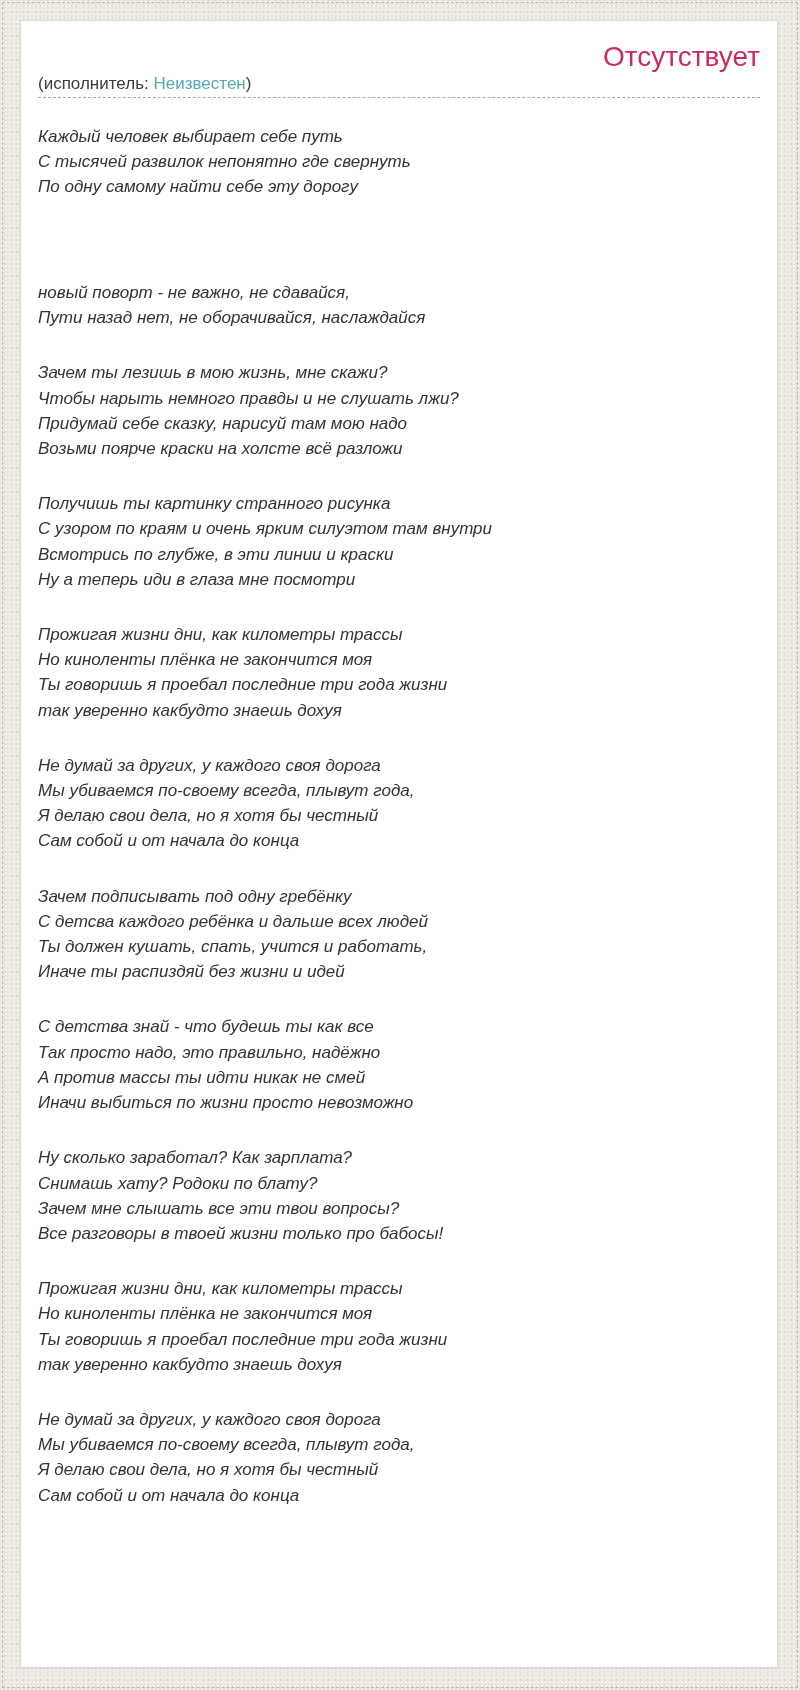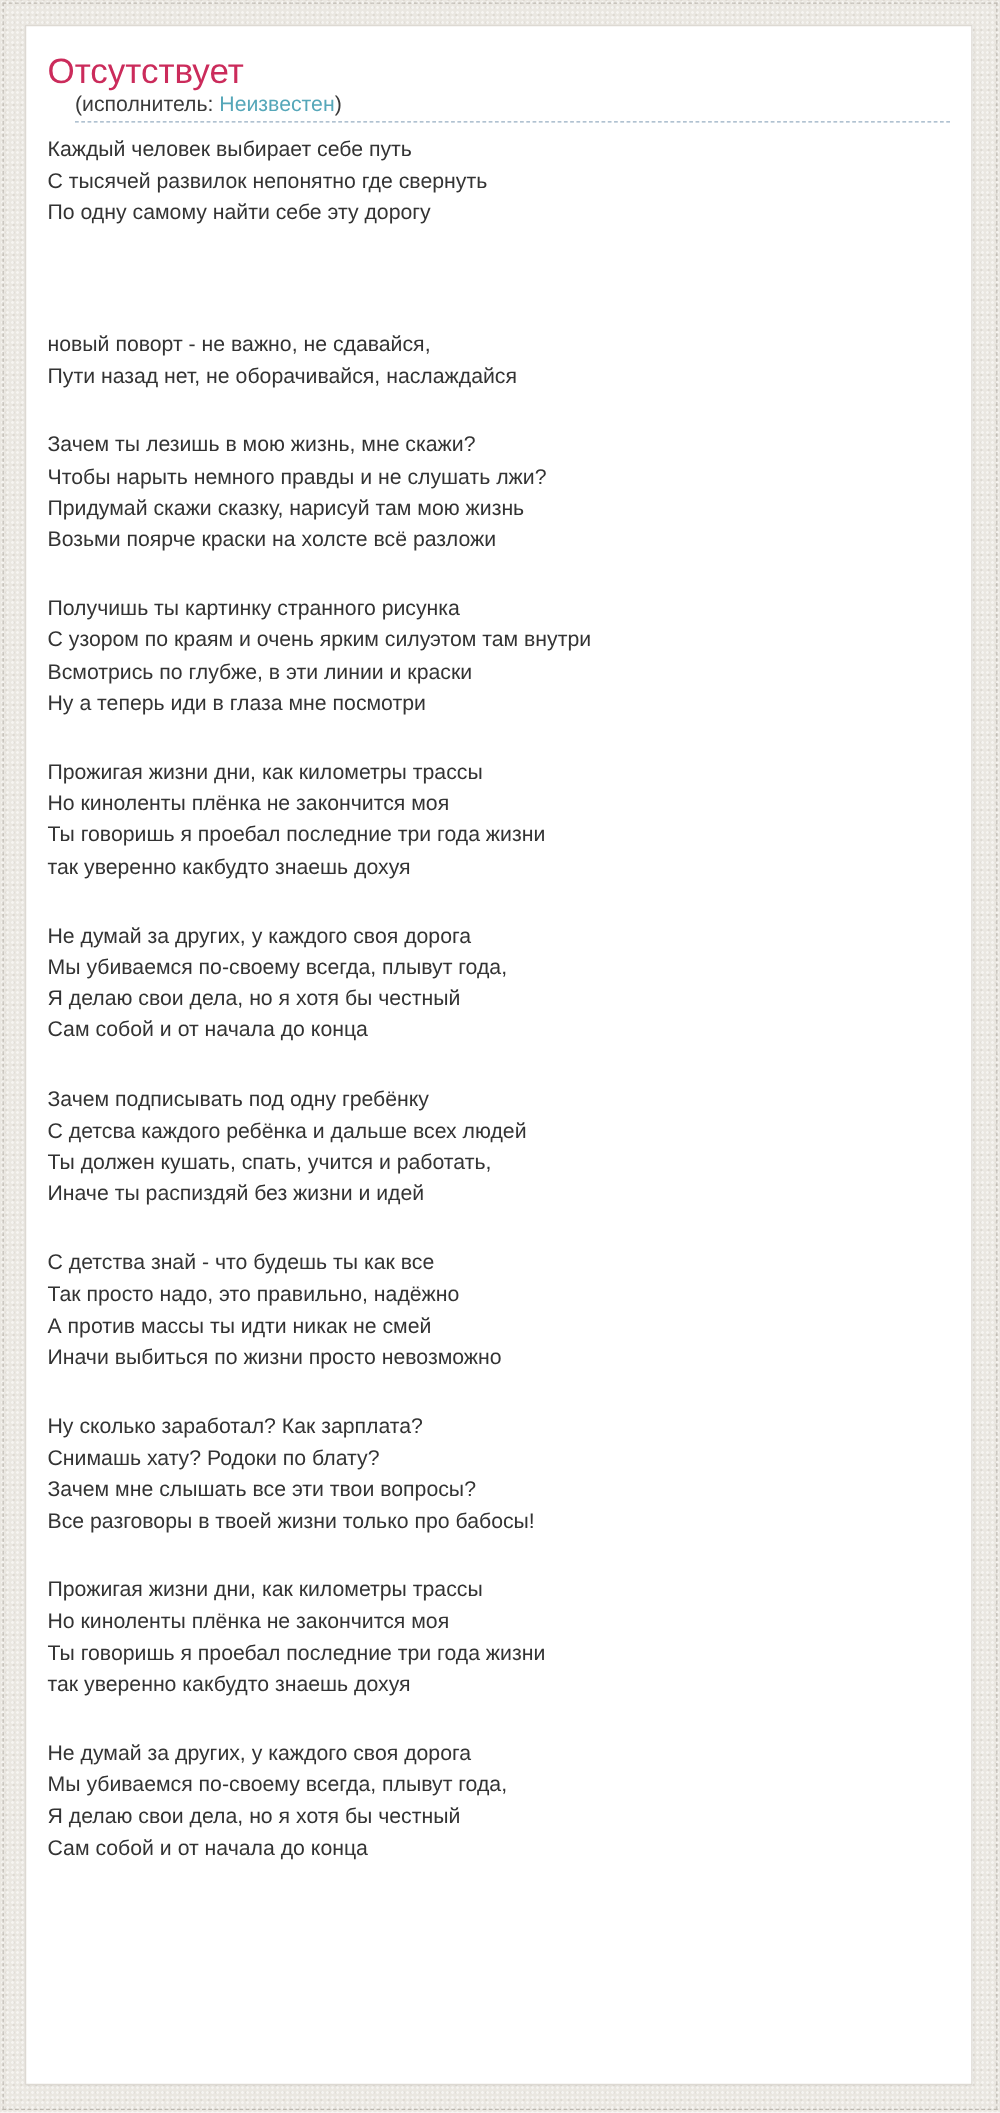--- a/index.html
+++ b/index.html
@@ -37,58 +37,59 @@
     border: 1px solid #ddd9d3;
     box-shadow: 0 1px 3px rgba(0,0,0,0.05);
     padding: 20px 17px 0 17px;
   }
   .song-title {
     margin: 0 0 2px 0;
     font-size: 28px;
     line-height: 31px;
     font-weight: normal;
     color: #cb2b5b;
+    text-align: right;
   }
   .artist-line {
     font-size: 17px;
     line-height: 19px;
     color: #3b3b3b;
     padding-bottom: 4px;
     border-bottom: 1px dashed #97aec2;
-    margin-left: 22px;
   }
   .artist-line a {
     color: #56a7b9;
     text-decoration: none;
     cursor: pointer;
   }
   .lyrics {
-    margin-top: 9px;
+    margin-top: 26px;
     font-size: 17px;
     line-height: 25.2px;
     color: #333333;
+    font-style: italic;
   }
   .stanza {
     margin: 0 0 30px 0;
   }
 </style>
 </head>
 <body>
 
 <div class="page-stitch"></div>
 
 <div class="card">
   <h1 class="song-title">Отсутствует</h1>
   <div class="artist-line">
     <span>(исполнитель: </span><a>Неизвестен</a><span>)</span>
   </div>
   <div class="lyrics" id="lyrics">
       <p class="stanza"><span>Каждый человек выбирает себе путь</span><br><span>С тысячей развилок непонятно где свернуть</span><br><span>По одну самому найти себе эту дорогу</span><br></p>
       <p class="stanza"><br><br><span>новый поворт - не важно, не сдавайся,</span><br><span>Пути назад нет, не оборачивайся, наслаждайся</span></p>
-      <p class="stanza"><span>Зачем ты лезишь в мою жизнь, мне скажи?</span><br><span>Чтобы нарыть немного правды и не слушать лжи?</span><br><span>Придумай скажи сказку, нарисуй там мою жизнь</span><br><span>Возьми поярче краски на холсте всё разложи</span></p>
+      <p class="stanza"><span>Зачем ты лезишь в мою жизнь, мне скажи?</span><br><span>Чтобы нарыть немного правды и не слушать лжи?</span><br><span>Придумай себе сказку, нарисуй там мою надо</span><br><span>Возьми поярче краски на холсте всё разложи</span></p>
       <p class="stanza"><span>Получишь ты картинку странного рисунка</span><br><span>С узором по краям и очень ярким силуэтом там внутри</span><br><span>Всмотрись по глубже, в эти линии и краски</span><br><span>Ну а теперь иди в глаза мне посмотри</span></p>
       <p class="stanza"><span>Прожигая жизни дни, как километры трассы</span><br><span>Но киноленты плёнка не закончится моя</span><br><span>Ты говоришь я проебал последние три года жизни</span><br><span>так уверенно какбудто знаешь дохуя</span></p>
       <p class="stanza"><span>Не думай за других, у каждого своя дорога</span><br><span>Мы убиваемся по-своему всегда, плывут года,</span><br><span>Я делаю свои дела, но я хотя бы честный</span><br><span>Сам собой и от начала до конца</span></p>
       <p class="stanza"><span>Зачем подписывать под одну гребёнку</span><br><span>С детсва каждого ребёнка и дальше всех людей</span><br><span>Ты должен кушать, спать, учится и работать,</span><br><span>Иначе ты распиздяй без жизни и идей</span></p>
       <p class="stanza"><span>С детства знай - что будешь ты как все</span><br><span>Так просто надо, это правильно, надёжно</span><br><span>А против массы ты идти никак не смей</span><br><span>Иначи выбиться по жизни просто невозможно</span></p>
       <p class="stanza"><span>Ну сколько заработал? Как зарплата?</span><br><span>Снимашь хату? Родоки по блату?</span><br><span>Зачем мне слышать все эти твои вопросы?</span><br><span>Все разговоры в твоей жизни только про бабосы!</span></p>
       <p class="stanza"><span>Прожигая жизни дни, как километры трассы</span><br><span>Но киноленты плёнка не закончится моя</span><br><span>Ты говоришь я проебал последние три года жизни</span><br><span>так уверенно какбудто знаешь дохуя</span></p>
       <p class="stanza"><span>Не думай за других, у каждого своя дорога</span><br><span>Мы убиваемся по-своему всегда, плывут года,</span><br><span>Я делаю свои дела, но я хотя бы честный</span><br><span>Сам собой и от начала до конца</span></p>
     </div>
 </div>

